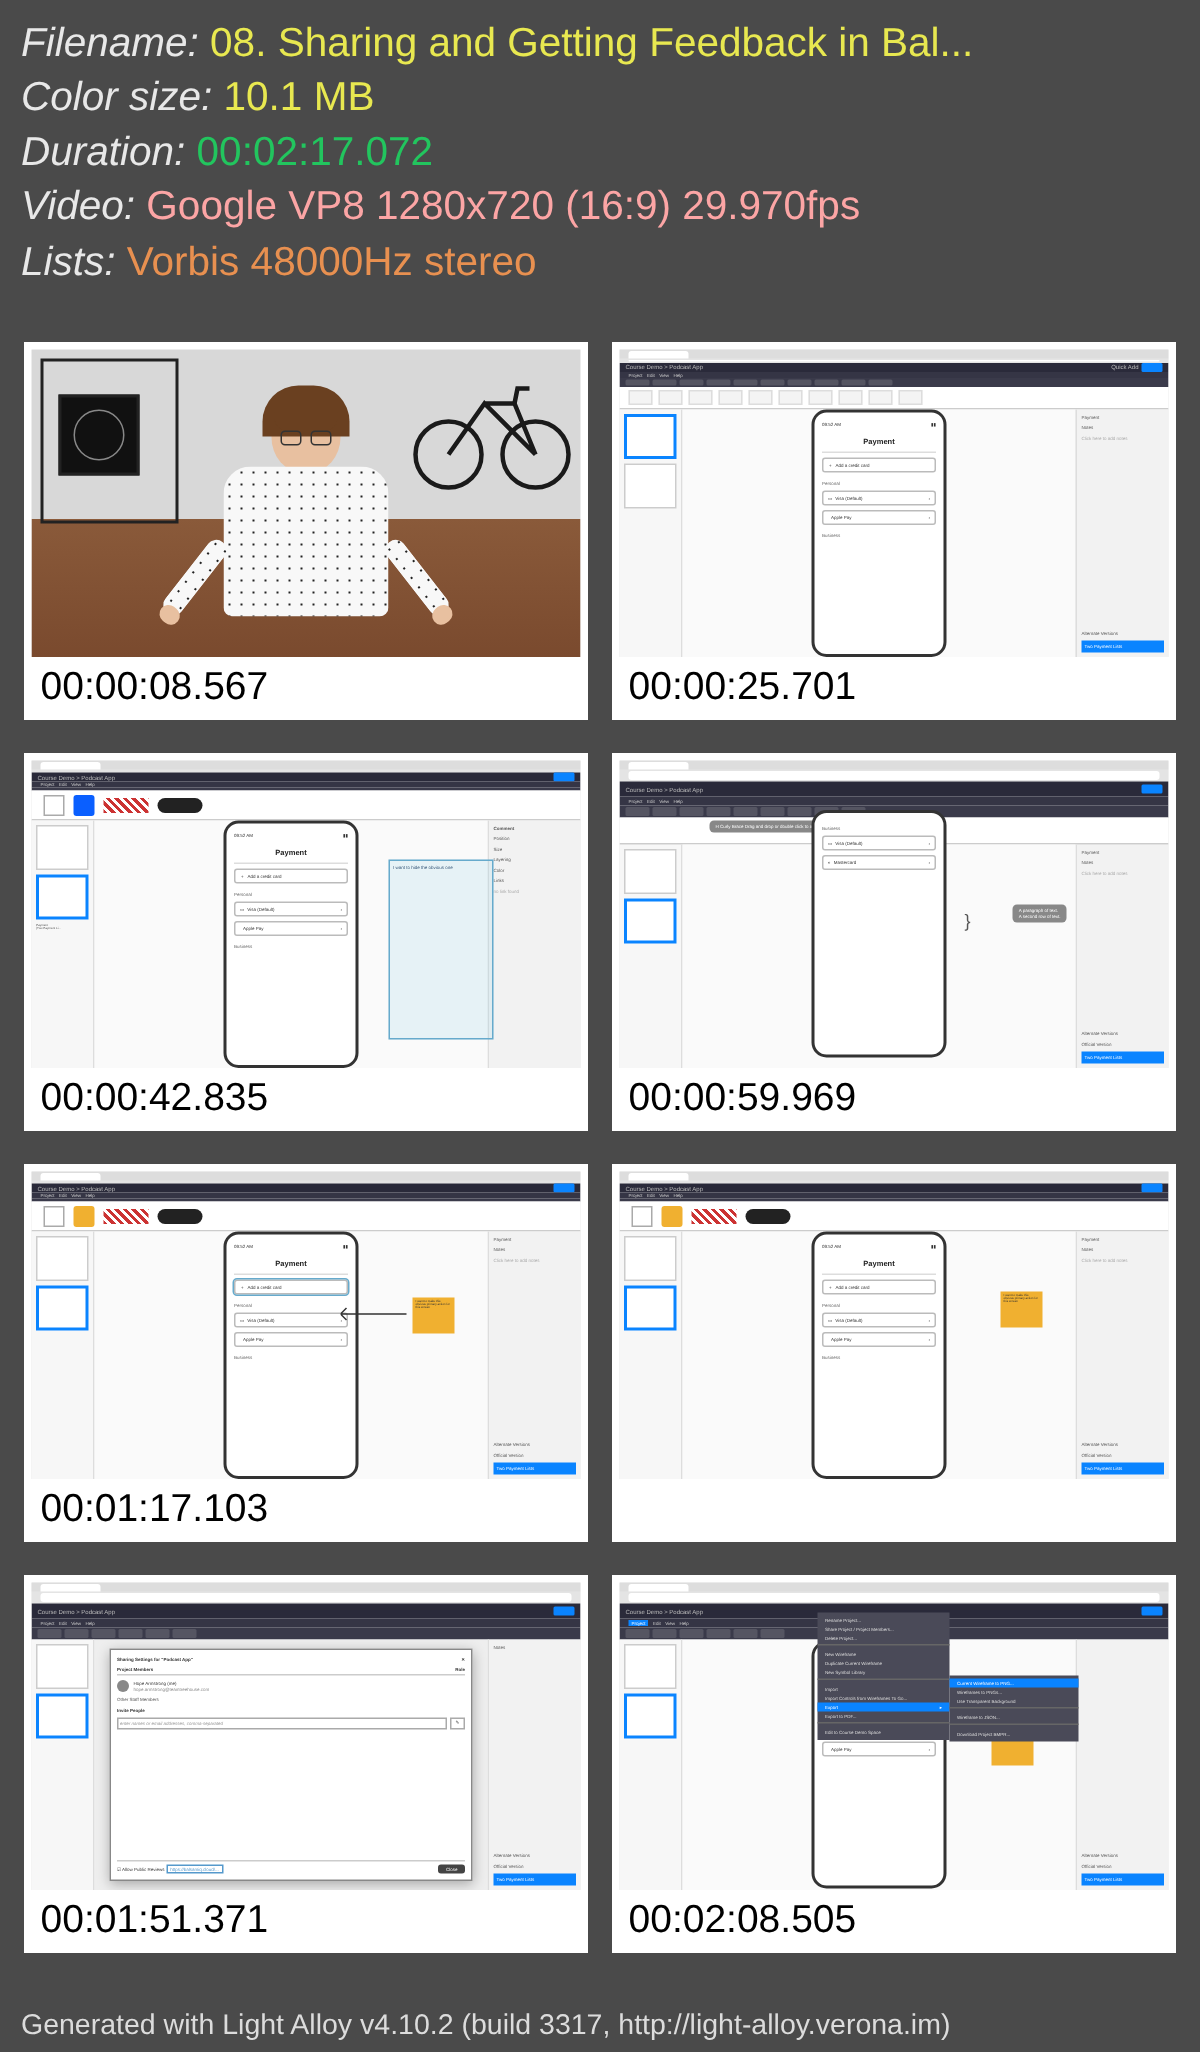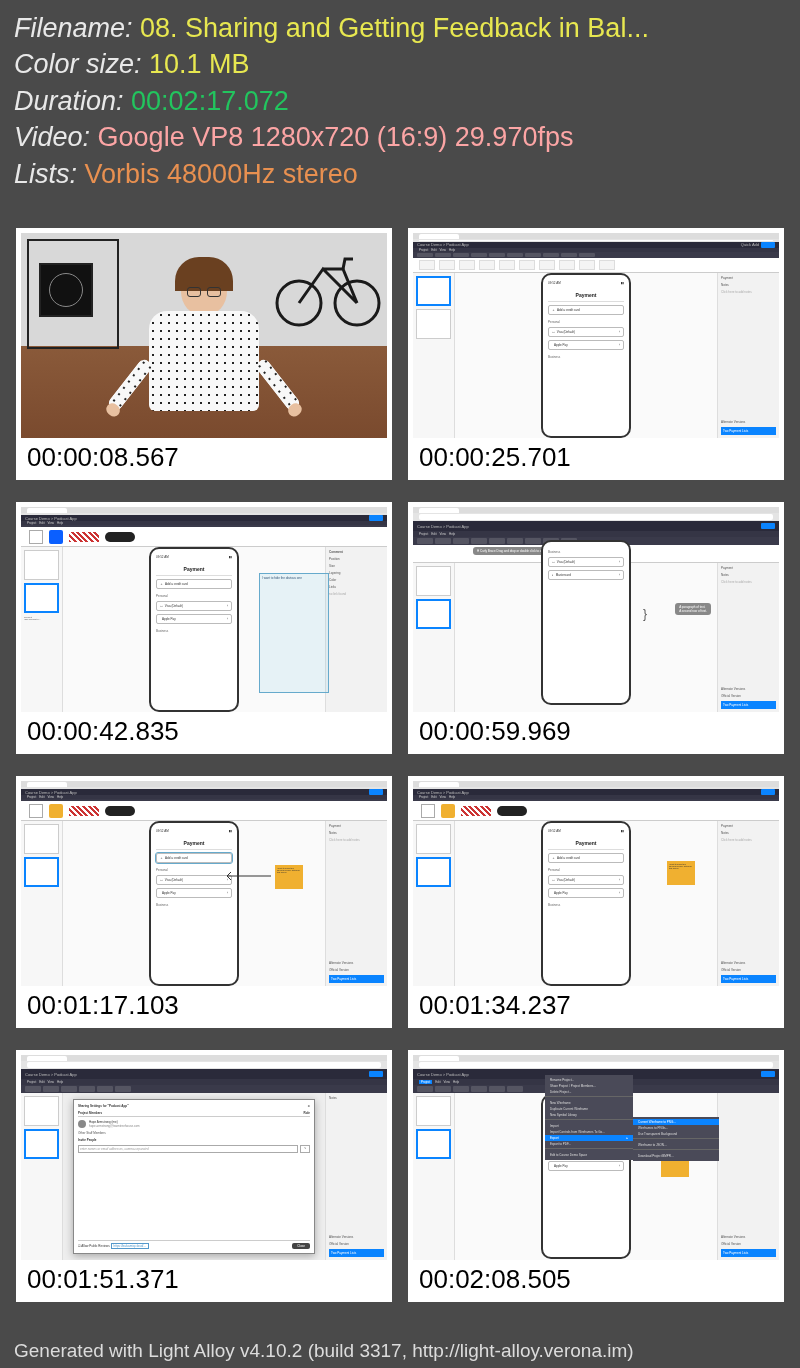--- a/index.html
+++ b/index.html
@@ -582,21 +582,20 @@
             <div>Payment</div>
             <div>Notes</div>
             <div style="color:#aaa">Click here to add notes</div>
             <div style="margin-top:auto">Alternate Versions</div>
             <div>Official Version</div>
             <div class="hl">Two Payment Lists</div>
           </div>
         </div>
       </div>
     </div>
-    <div class="timestamp">00:01:34.237</div>
   </div>
 
   <div class="cell">
     <div class="thumb">
       <div class="app">
         <div class="browser-chrome">
             <div class="tabbar">
               <div class="tab"></div>
             </div>
             <div class="urlbar"></div>

